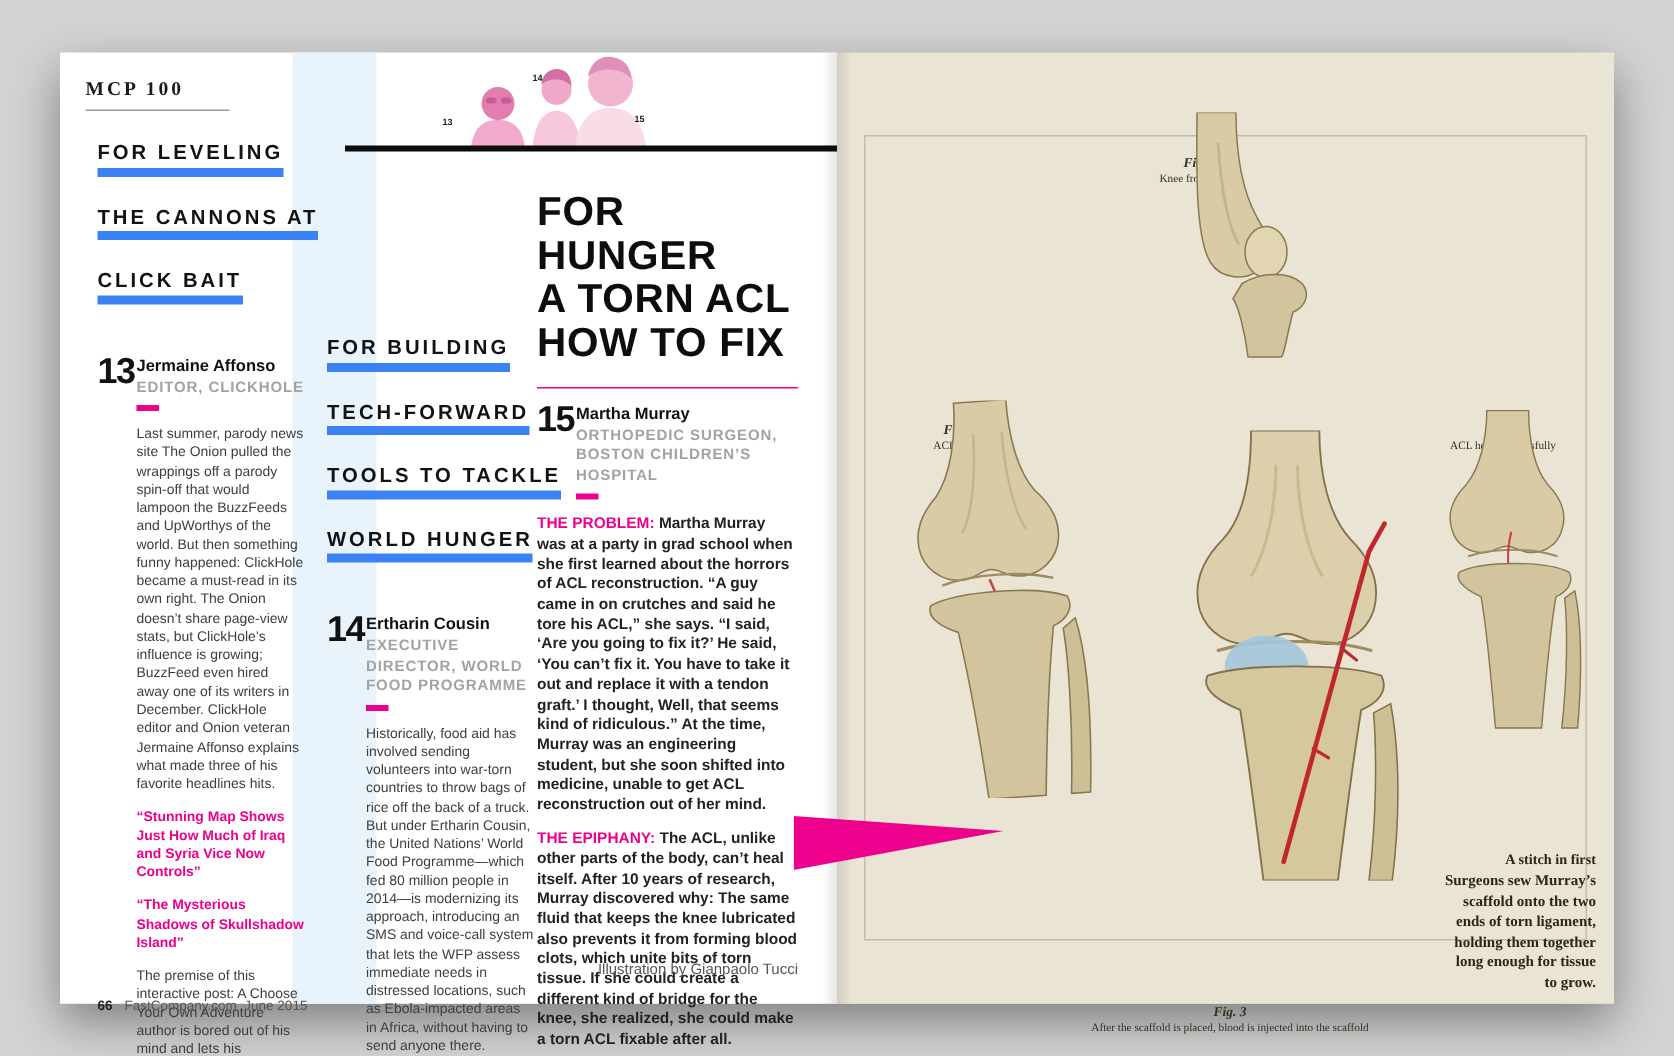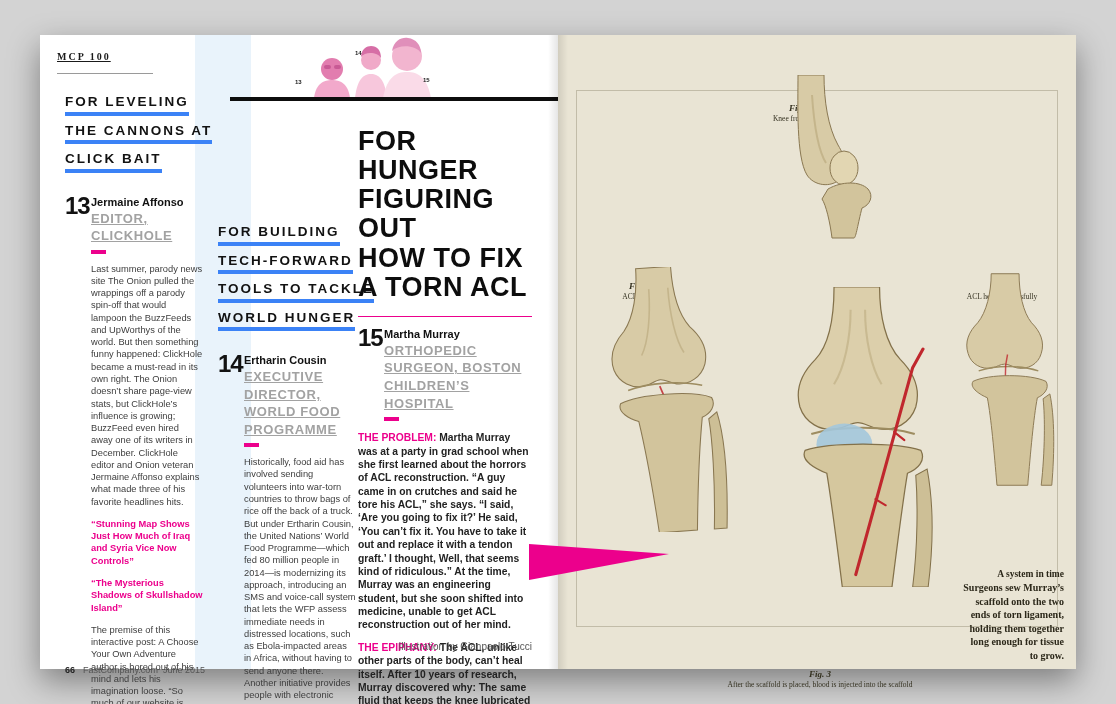--- a/index.html
+++ b/index.html
@@ -4,38 +4,38 @@
 <style>
   html,body{margin:0;padding:0;}
   body{width:1116px;height:704px;background:#d3d3d3;font-family:"Liberation Sans",sans-serif;position:relative;overflow:hidden;}
   .spread{position:absolute;left:40px;top:35px;width:1036px;height:634px;box-shadow:0 12px 30px rgba(0,0,0,.4);}
   .page-left{position:absolute;left:0;top:0;width:518px;height:634px;background:#ffffff;}
   .page-right{position:absolute;left:518px;top:0;width:518px;height:634px;background:#e9e4d4;}
   .gutter{position:absolute;left:508px;top:0;width:20px;height:634px;background:linear-gradient(90deg,rgba(0,0,0,0) 0%,rgba(0,0,0,.10) 50%,rgba(0,0,0,0) 100%);pointer-events:none;}
 
   
   .blue-band{position:absolute;left:155px;top:0;width:56px;height:634px;background:#e9f3fb;}
-  .mcp-tag{position:absolute;left:17px;top:16px;font-size:10px;font-weight:bold;letter-spacing:2px;color:#1a1a1a;font-family:"Liberation Serif",serif;text-decoration:underline;}
+  .mcp-tag{position:absolute;left:17px;top:16px;font-size:13px;font-weight:bold;letter-spacing:2px;color:#1a1a1a;font-family:"Liberation Serif",serif;}
   .mcp-rule{position:absolute;left:17px;top:38px;width:96px;height:1px;background:#9a9a9a;}
 
   .col{position:absolute;}
   .col1{left:25px;top:60px;width:138px;}
   .col2{left:178px;top:190px;width:140px;}
   .col3{left:318px;top:92px;width:174px;}
 
   .hl-sm{font-size:13.5px;font-weight:800;letter-spacing:2px;color:#121212;line-height:1.0;}
-  .hl-sm .line{display:inline-block;border-bottom:4px solid #3b82f6;padding-bottom:3px;margin-bottom:8px;white-space:nowrap;}
+  .hl-sm .line{display:inline-block;border-bottom:6px solid #3b82f6;padding-bottom:3px;margin-bottom:20px;white-space:nowrap;}
   .hl-lg{font-size:27px;font-weight:800;letter-spacing:.5px;color:#0d0d0d;line-height:1.08;}
   .pink-rule{height:1px;background:#ec008c;margin:14px 0 10px 0;}
 
   .entry-row{display:flex;margin-top:14px;}
   .num{width:26px;font-size:24px;font-weight:800;color:#121212;line-height:.9;letter-spacing:-1px;}
   .who{flex:1;padding-top:1px;}
   .who .name{font-size:11px;font-weight:800;color:#111;}
-  .who .role{font-size:13px;letter-spacing:.6px;color:#a2a2a2;font-weight:bold;margin-top:2px;line-height:1.35;text-decoration:underline;}
+  .who .role{font-size:10px;letter-spacing:.6px;color:#a2a2a2;font-weight:bold;margin-top:2px;line-height:1.35;}
   .pink-dash{width:15px;height:4px;background:#ec008c;margin-top:5px;}
 
   .body-txt{margin-left:26px;width:112px;font-size:9.3px;line-height:1.32;color:#3d3d3d;margin-top:9px;}
   .body-txt p{margin:0 0 10px 0;}
   .subhead{color:#ec008c;font-weight:bold;margin:0;}
 
   .col3 .sec{font-size:10.3px;line-height:1.3;color:#222;font-weight:bold;margin:0 0 9px 0;}
   .sec-label{color:#ec008c;font-weight:800;}
   .credit{position:absolute;left:318px;top:606px;width:174px;text-align:right;font-size:10px;color:#555;}
 
@@ -121,23 +121,22 @@
         </div>
       </div>
       <div class="body-txt">
         <p>Historically, food aid has involved sending volunteers into war-torn countries to throw bags of rice off the back of a truck. But under Ertharin Cousin, the United Nations’ World Food Programme—which fed 80 million people in 2014—is modernizing its approach, introducing an SMS and voice-call system that lets the WFP assess immediate needs in distressed locations, such as Ebola-impacted areas in Africa, without having to send anyone there. Another initiative provides people with electronic vouchers that can be used to purchase goods from area vendors, thus stimulating local economies. WFP’s stated goal of “zero hunger” is audacious, but as Cousin says, “you should not do this work if you’re not audacious.”</p>
       </div>
     </div>
 
     <div class="col col3">
       <div class="hl-lg">
         <div>FOR HUNGER</div>
-        <div>FIGURING OUT</div>
+        <div>A TORN ACL</div>
         <div>HOW TO FIX</div>
-        <div>A TORN ACL</div>
       </div>
       <div class="pink-rule"></div>
       <div class="entry-row" style="margin-top:4px;">
         <div class="num">15</div>
         <div class="who">
           <div class="name">Martha Murray</div>
           <div class="role">ORTHOPEDIC SURGEON, BOSTON CHILDREN’S HOSPITAL</div>
           <div class="pink-dash"></div>
         </div>
       </div>
@@ -229,20 +228,20 @@
 
     <svg class="knee knee-fig4" width="125" height="225" viewBox="0 0 130 220">
       <path d="M47,0 L76,0 C76,20 80,40 89,51 C98,60 103,71 99,83 C96,94 85,100 74,98 C69,97 66,94 61,94 C56,94 53,97 48,98 C37,100 26,94 23,83 C19,71 24,60 33,51 C42,40 47,20 47,0 Z" fill="#d8cba6" stroke="#8a7852" stroke-width="1"></path>
       <path d="M34,101 C52,95 78,95 96,101" fill="none" stroke="#9d8c60" stroke-width="1.4"></path>
       <path d="M64,84 C60,100 62,116 66,128" fill="none" stroke="#c0272d" stroke-width="1.5" opacity=".8"></path>
       <path d="M28,112 C44,104 88,104 104,112 C108,119 102,126 95,129 C91,150 88,185 85,220 L53,220 C50,185 47,150 43,129 C36,126 24,119 28,112 Z" fill="#d2c49c" stroke="#8a7852" stroke-width="1"></path>
       <path d="M108,125 C113,148 113,185 110,220 L99,220 C103,185 103,148 101,130 Z" fill="#cdbf96" stroke="#8a7852" stroke-width="1"></path>
     </svg>
 
     <div class="stitch-note">
-      <div class="stitch-head">A system in time</div>
+      <div class="stitch-head">A stitch in first</div>
       <div class="stitch-text">Surgeons sew Murray’s scaffold onto the two ends of torn ligament, holding them together long enough for tissue to grow.</div>
     </div>
   </div>
 
   <div class="gutter"></div>
   <div class="pink-arrow"></div>
 </div>
 
 </body></html>

